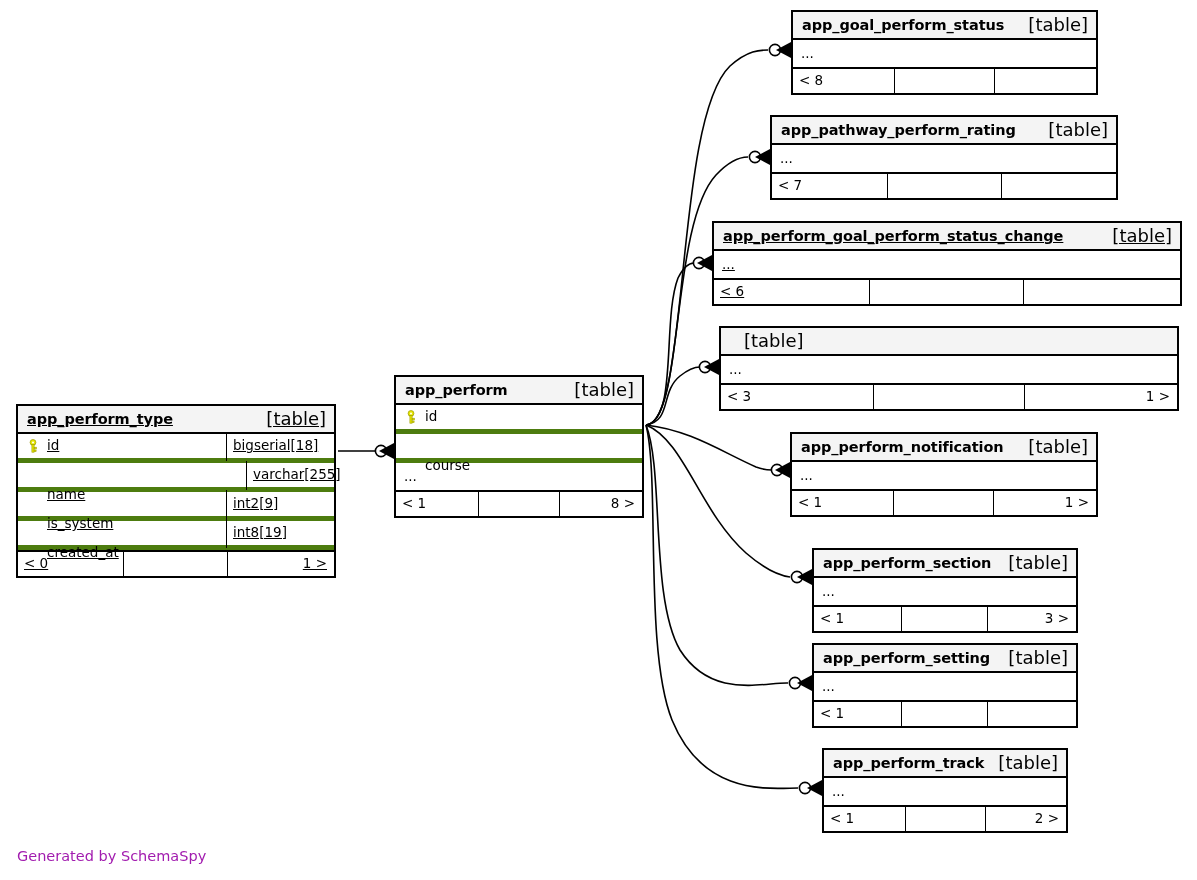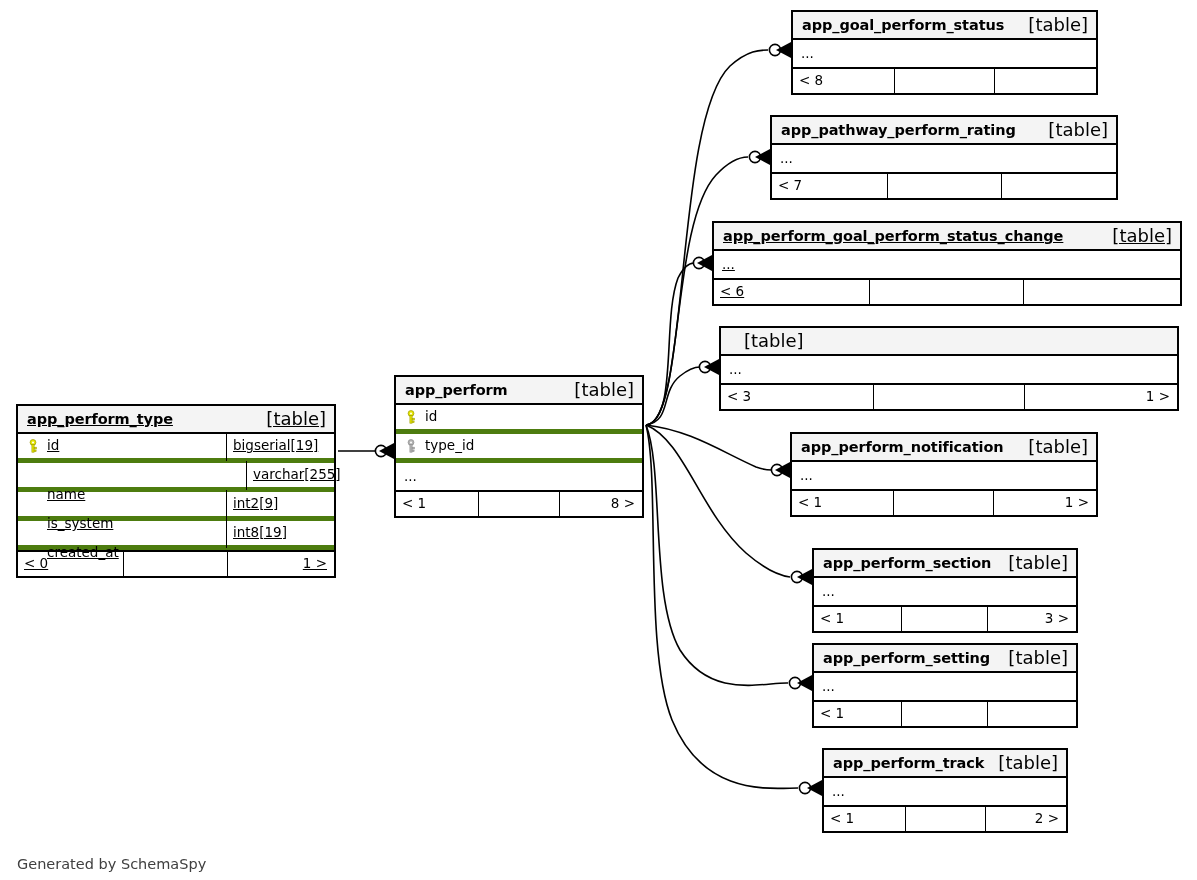--- a/index.html
+++ b/index.html
@@ -121,23 +121,22 @@
     white-space: nowrap;
   }
   .foot-left  { justify-content: flex-start; padding-left: 6px; }
   .foot-mid   { justify-content: center; border-left: 1px solid #000000; border-right: 1px solid #000000; }
   .foot-right { justify-content: flex-end; padding-right: 7px; }
   #credit {
     position: absolute;
     left: 17px;
     top: 848px;
     font-size: 14.5px;
-    color: #404040;
-    white-space: nowrap;
-    margin-top: 8px;
+    color: #a21caf;
+    white-space: nowrap;
   }
 </style>
 </head>
 <body>
 
 <div id="canvas">
 
   <svg id="edge-layer" viewBox="0 0 1197 880" xmlns="http://www.w3.org/2000/svg">
       <g>
         <path d="M 338 451 L 376 451" fill="none" stroke="#000000" stroke-width="1.6"></path>
@@ -197,21 +196,21 @@
             <svg width="14" height="14" viewBox="0 0 14 14">
               <circle cx="7" cy="3.4" r="2.9" fill="#e8e800" stroke="#9a9a00" stroke-width="0.7"></circle>
               <circle cx="7" cy="3.4" r="1.0" fill="#ffffff"></circle>
               <rect x="5.9" y="5.6" width="2.2" height="7.6" fill="#e8e800" stroke="#9a9a00" stroke-width="0.6"></rect>
               <rect x="8.1" y="8.2" width="2.3" height="1.7" fill="#e8e800" stroke="#9a9a00" stroke-width="0.6"></rect>
               <rect x="8.1" y="11.0" width="2.0" height="1.6" fill="#e8e800" stroke="#9a9a00" stroke-width="0.6"></rect>
             </svg>
           </span>
           <span class="col-label">id</span>
         </div>
-        <div class="col-type" style="width: 108px;">bigserial[19]</div>
+        <div class="col-type" style="width: 108px;">bigserial[18]</div>
       </div>
       <div class="col-row">
         <div class="col-name">
           <span class="col-label no-key">name</span>
         </div>
         <div class="col-type" style="width: 88px;">varchar[255]</div>
       </div>
       <div class="col-row">
         <div class="col-name">
           <span class="col-label no-key">is_system</span>
@@ -244,30 +243,21 @@
               <rect x="5.9" y="5.6" width="2.2" height="7.6" fill="#e8e800" stroke="#9a9a00" stroke-width="0.6"></rect>
               <rect x="8.1" y="8.2" width="2.3" height="1.7" fill="#e8e800" stroke="#9a9a00" stroke-width="0.6"></rect>
               <rect x="8.1" y="11.0" width="2.0" height="1.6" fill="#e8e800" stroke="#9a9a00" stroke-width="0.6"></rect>
             </svg>
           </span>
           <span class="col-label">id</span>
         </div>
       </div>
       <div class="col-row">
         <div class="col-name">
-          <span class="key-icon">
-            <svg width="14" height="14" viewBox="0 0 14 14">
-              <circle cx="7" cy="3.4" r="2.9" fill="#b3b3b3" stroke="#8d8d8d" stroke-width="0.7"></circle>
-              <circle cx="7" cy="3.4" r="1.0" fill="#ffffff"></circle>
-              <rect x="5.9" y="5.6" width="2.2" height="7.6" fill="#b3b3b3" stroke="#8d8d8d" stroke-width="0.6"></rect>
-              <rect x="8.1" y="8.2" width="2.3" height="1.7" fill="#b3b3b3" stroke="#8d8d8d" stroke-width="0.6"></rect>
-              <rect x="8.1" y="11.0" width="2.0" height="1.6" fill="#b3b3b3" stroke="#8d8d8d" stroke-width="0.6"></rect>
-            </svg>
-          </span>
-          <span class="col-label">type_id</span>
+          <span class="col-label no-key">course</span>
         </div>
       </div>
       <div class="ellipsis-row">...</div>
       <div class="tbl-footer">
         <div class="foot-cell foot-left" style="width: 82px;">&lt; 1</div>
         <div class="foot-cell foot-mid" style="width: 82px;"></div>
         <div class="foot-cell foot-right" style="width: 82px;">8 &gt;</div>
       </div>
     </div>
     <div class="table-node" id="node-app_goal_perform_status" style="left: 791px; top: 10px; width: 307px;">

